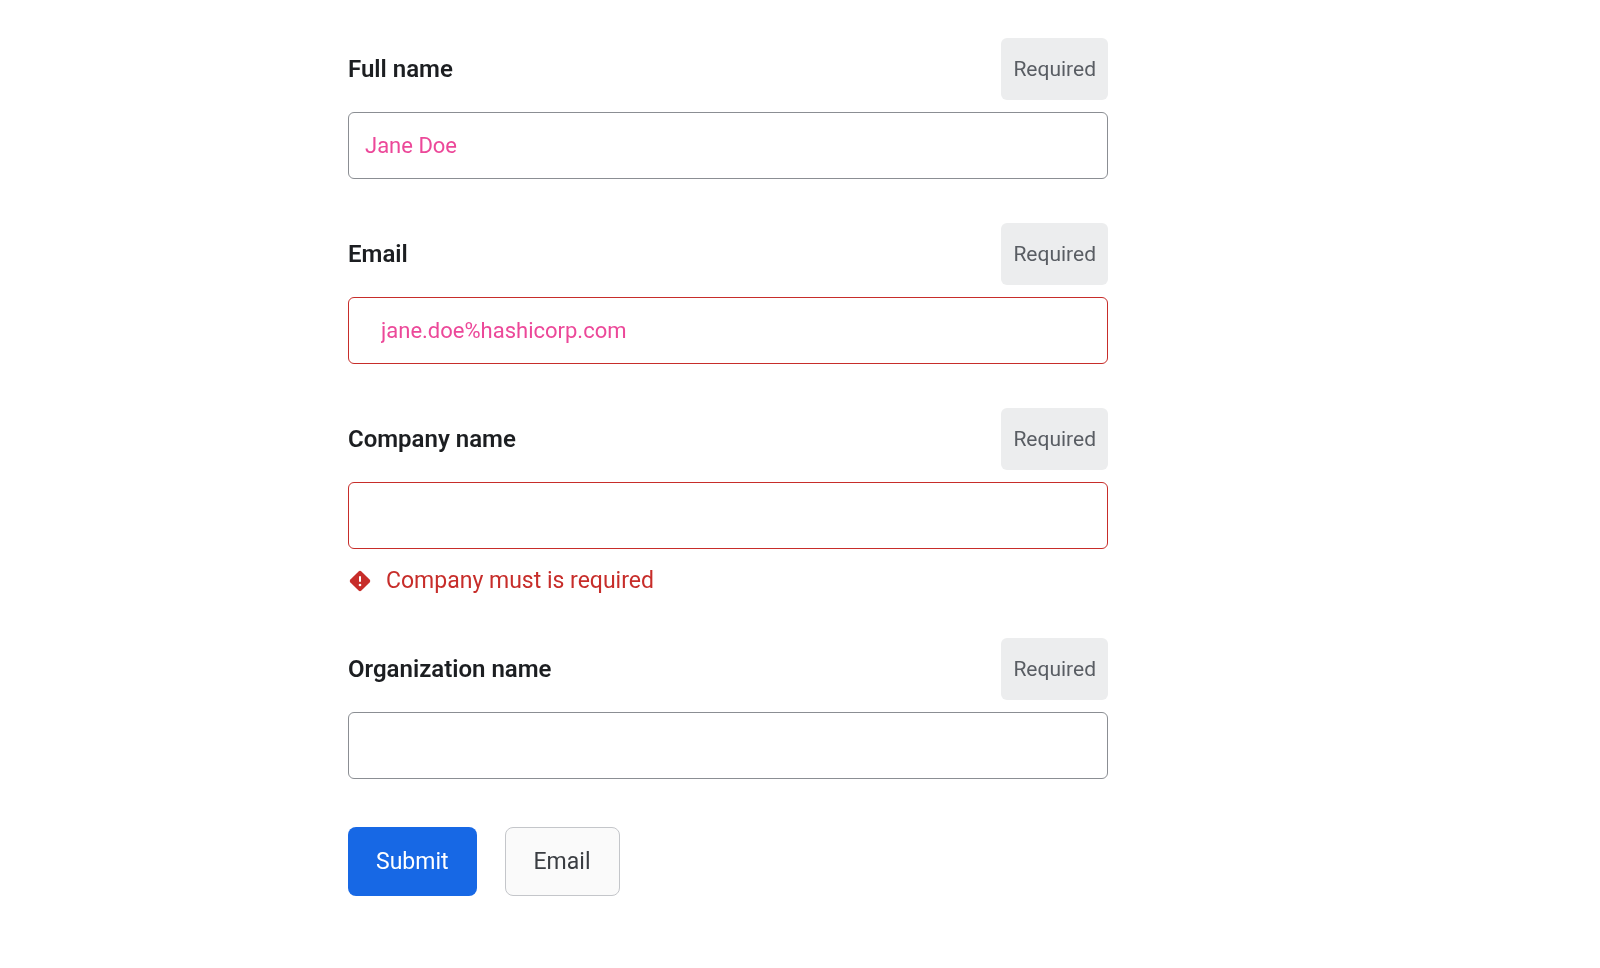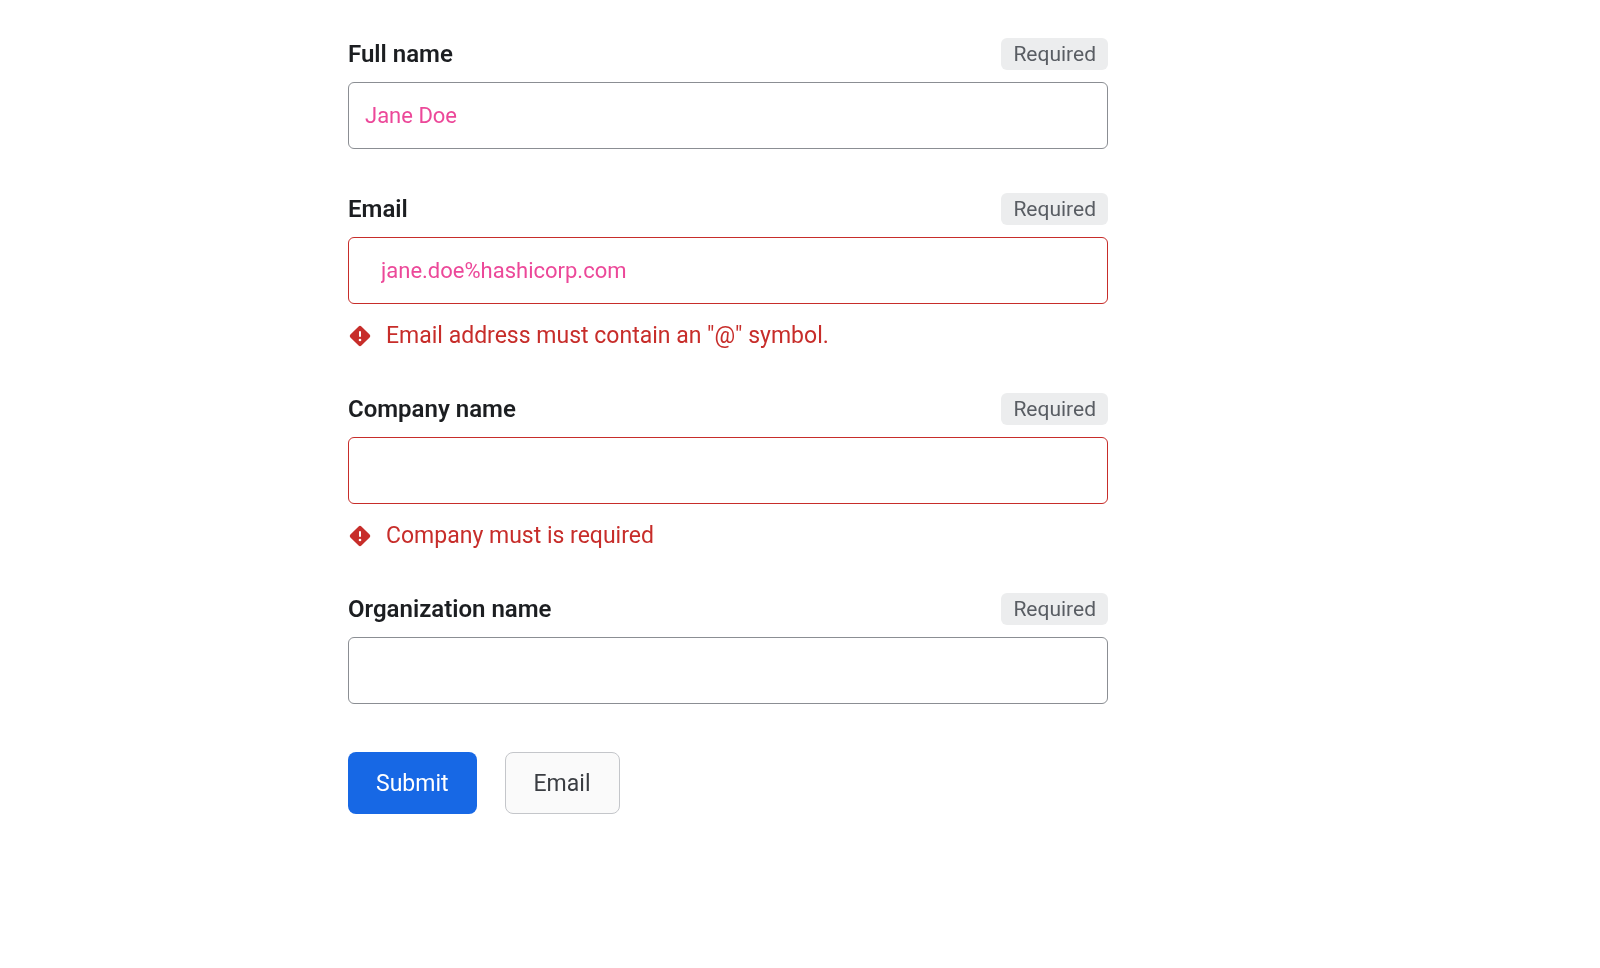--- a/index.html
+++ b/index.html
@@ -29,21 +29,21 @@
     .field-label {
       font-size: 24px;
       font-weight: 600;
       color: #1c1e21;
     }
     .required-badge {
       background: #ecedee;
       color: #595d63;
       font-size: 21px;
       font-weight: 400;
-      padding: 4px 12px;
+      padding: 19px 12px;
       border-radius: 6px;
     }
     .text-input {
       width: 100%;
       height: 67px;
       border: 1.5px solid #8b8e93;
       border-radius: 6px;
       padding: 0 16px;
       font-size: 22px;
       color: #ec4899;
@@ -73,21 +73,21 @@
       color: #c72d2a;
       font-size: 23px;
       font-weight: 400;
     }
     .button-row {
       display: flex;
       gap: 28px;
       margin-top: 48px;
     }
     .btn {
-      height: 62px;
+      height: 69px;
       padding: 0 28px;
       border-radius: 8px;
       font-size: 23px;
       font-weight: 400;
       cursor: pointer;
       font-family: inherit;
       border: none;
     }
     .btn-primary {
       background: #1768e5;
@@ -111,30 +111,20 @@
     </div>
     <input type="text" class="text-input" value="Jane Doe" style="">
   </div>
 
   <div class="form-field">
     <div class="label-row">
       <span class="field-label">Email</span>
       <span class="required-badge">Required</span>
     </div>
     <input type="text" class="text-input invalid" value="jane.doe%hashicorp.com" style="">
-    <div class="error-row">
-      <span class="error-icon">
-        <svg viewBox="0 0 24 24" width="24" height="24">
-          <rect x="4.2" y="4.2" width="15.6" height="15.6" rx="2" transform="rotate(45 12 12)" fill="#c72d2a"></rect>
-          <rect x="11" y="7" width="2" height="6" rx="1" fill="#ffffff"></rect>
-          <circle cx="12" cy="16" r="1.3" fill="#ffffff"></circle>
-        </svg>
-      </span>
-      <span class="error-text">Email address must contain an "@" symbol.</span>
-    </div>
   </div>
 
   <div class="form-field">
     <div class="label-row">
       <span class="field-label">Company name</span>
       <span class="required-badge">Required</span>
     </div>
     <input type="text" class="text-input invalid" value="" style="">
     <div class="error-row">
       <span class="error-icon">

